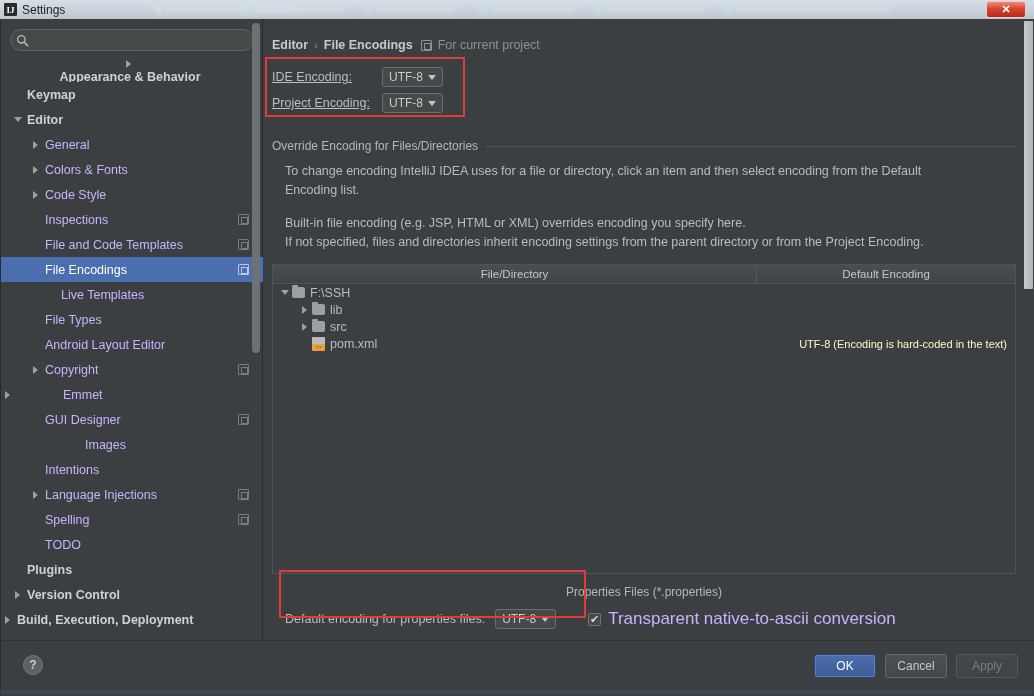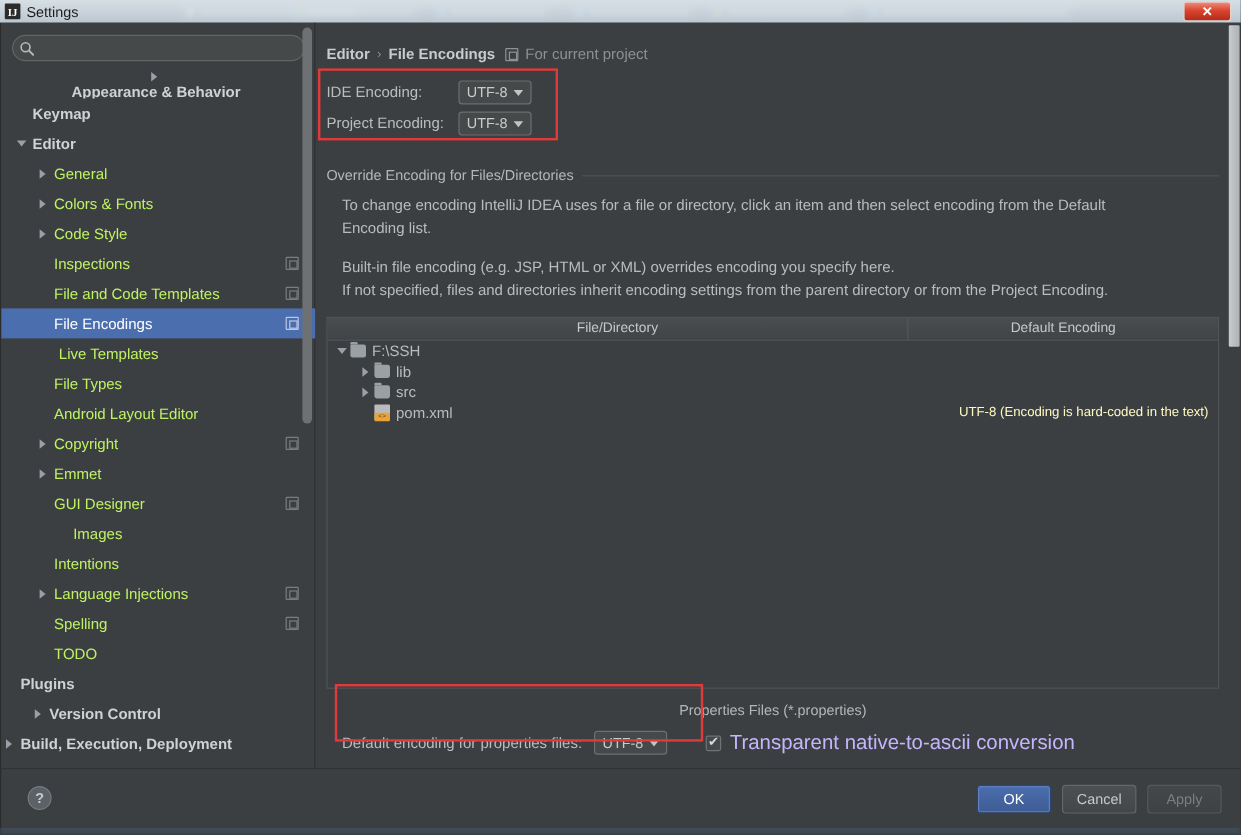--- a/index.html
+++ b/index.html
@@ -104,21 +104,21 @@
     padding-right: 10px;
   }
 
   .tree {
     position: absolute; left: 0; top: 38px; width: 262px; height: 583px;
     overflow: hidden;
   }
   .tree-item {
     position: relative;
     height: 25px; display: flex; align-items: center;
-    font-size: 12.5px; color: #bef264;
+    font-size: 12.5px; color: #c4b5fd;
     padding-right: 14px; cursor: default;
     white-space: nowrap;
   }
   .tree-item.bold { color: #cfd2d4; font-weight: bold; }
   .tree-item.selected { background: #4b6eaf; color: #ffffff; }
   .tw {
     width: 13px; height: 13px; margin-right: 3px;
     display: flex; align-items: center; justify-content: center; flex: none;
   }
   .tw.empty { visibility: hidden; }
@@ -171,21 +171,21 @@
     width: 11px; height: 11px; border: 1px solid #8e9295;
     border-radius: 1px; position: relative; margin-left: 2px;
   }
   .bc-badge::after {
     content: ""; position: absolute; left: 2px; top: 2px;
     width: 5px; height: 5px; border: 1px solid #8e9295;
   }
 
   .enc-rows { position: absolute; left: 9px; top: 45px; }
   .enc-row { display: flex; align-items: center; height: 26px; }
-  .enc-label { width: 110px; font-size: 12.5px; color: #bbbdbf; }
+  .enc-label { width: 110px; font-size: 12.5px; color: #bbbdbf; text-decoration: underline; }
   .combo {
     height: 20px; min-width: 57px;
     border: 1px solid #6b6f71; border-radius: 3px;
     background: #45494a; color: #c9cbcd;
     display: inline-flex; align-items: center; gap: 5px;
     padding: 0 6px; font-size: 12px; cursor: pointer;
   }
   .combo .cb-arrow {
     width: 0; height: 0;
     border-top: 5px solid #c1c4c6;
@@ -423,51 +423,51 @@
             <div class="tree-item" style="padding-left: 28px;">
               <span class="tw empty"></span>
               <span class="tree-label">File and Code Templates</span>
               <span class="scope-badge"></span>
             </div>
             <div class="tree-item selected" style="padding-left: 28px;">
               <span class="tw empty"></span>
               <span class="tree-label">File Encodings</span>
               <span class="scope-badge"></span>
             </div>
-            <div class="tree-item" style="padding-left: 32px;">
+            <div class="tree-item" style="padding-left: 44px;">
               <span class="tw empty"></span>
               <span class="tree-label">Live Templates</span>
             </div>
             <div class="tree-item" style="padding-left: 28px;">
               <span class="tw empty"></span>
               <span class="tree-label">File Types</span>
             </div>
             <div class="tree-item" style="padding-left: 28px;">
               <span class="tw empty"></span>
               <span class="tree-label">Android Layout Editor</span>
             </div>
             <div class="tree-item" style="padding-left: 28px;">
               <span class="tw">
                 <span class="arrow-right"></span>
               </span>
               <span class="tree-label">Copyright</span>
               <span class="scope-badge"></span>
             </div>
-            <div class="tree-item" style="padding-left: 28px;">
+            <div class="tree-item" style=" gap: 46px;">
               <span class="tw">
                 <span class="arrow-right"></span>
               </span>
               <span class="tree-label">Emmet</span>
             </div>
             <div class="tree-item" style="padding-left: 28px;">
               <span class="tw empty"></span>
               <span class="tree-label">GUI Designer</span>
               <span class="scope-badge"></span>
             </div>
-            <div class="tree-item" style="padding-left: 44px;">
+            <div class="tree-item" style="padding-left: 20px; margin-left: 48px;">
               <span class="tw empty"></span>
               <span class="tree-label">Images</span>
             </div>
             <div class="tree-item" style="padding-left: 28px;">
               <span class="tw empty"></span>
               <span class="tree-label">Intentions</span>
             </div>
             <div class="tree-item" style="padding-left: 28px;">
               <span class="tw">
                 <span class="arrow-right"></span>
@@ -477,25 +477,25 @@
             </div>
             <div class="tree-item" style="padding-left: 28px;">
               <span class="tw empty"></span>
               <span class="tree-label">Spelling</span>
               <span class="scope-badge"></span>
             </div>
             <div class="tree-item" style="padding-left: 28px;">
               <span class="tw empty"></span>
               <span class="tree-label">TODO</span>
             </div>
-            <div class="tree-item bold" style="padding-left: 0;">
+            <div class="tree-item bold" style="padding-left: 10px;">
               <span class="tw empty"></span>
               <span class="tree-label">Plugins</span>
             </div>
-            <div class="tree-item bold" style="padding-left: 24px; justify-content: flex-end;">
+            <div class="tree-item bold" style="padding-left: 10px; justify-content: flex-end;">
               <span class="tw">
                 <span class="arrow-right"></span>
               </span>
               <span class="tree-label">Version Control</span>
             </div>
             <div class="tree-item bold" style="">
               <span class="tw">
                 <span class="arrow-right"></span>
               </span>
               <span class="tree-label">Build, Execution, Deployment</span>

